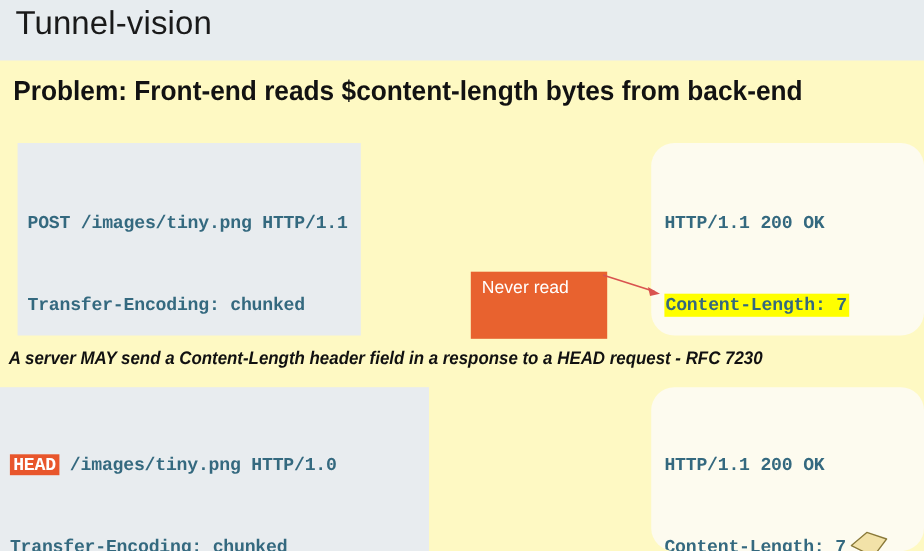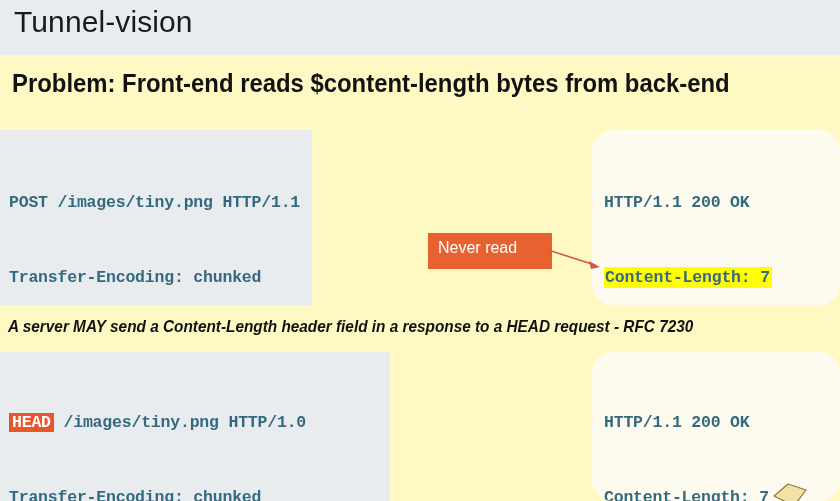--- a/index.html
+++ b/index.html
@@ -84,42 +84,42 @@
     padding: 1px 2px 1px 1px;
   }
   .hl-orange {
     background: #e8562c;
     color: #ffffff;
     padding: 0 3px;
     margin-top: 28px;
   }
 
   
-  #panel-tl { left: 0px;   top: 130px; width: 312px; height: 175px; }
+  #panel-tl { left: 16px;   top: 130px; width: 312px; height: 175px; }
   #code-tl  { position: absolute; left: 9px; top: 10px; }
 
   
   #panel-tr { left: 592px; top: 130px; width: 248px; height: 175px; }
   #code-tr  { position: absolute; left: 12px; top: 10px; }
 
   
   #panel-bl { left: 0px;   top: 352px; width: 390px; height: 149px; }
   #code-bl  { position: absolute; left: 9px; top: 8px; }
 
   
   #panel-br { left: 592px; top: 352px; width: 248px; height: 149px; }
   #code-br  { position: absolute; left: 12px; top: 8px; }
 
   
   .callout {
     position: absolute;
     left: 428px;
-    top: 233px;
+    top: 247px;
     width: 124px;
-    height: 36px;
+    height: 61px;
     background: #e8622f;
     color: #ffffff;
     font-size: 16px;
     line-height: 22px;
     padding: 4px 0 0 10px;
     box-sizing: border-box;
     font-family: "Liberation Sans", sans-serif;
   }
   .callout-arrow {
     position: absolute;

